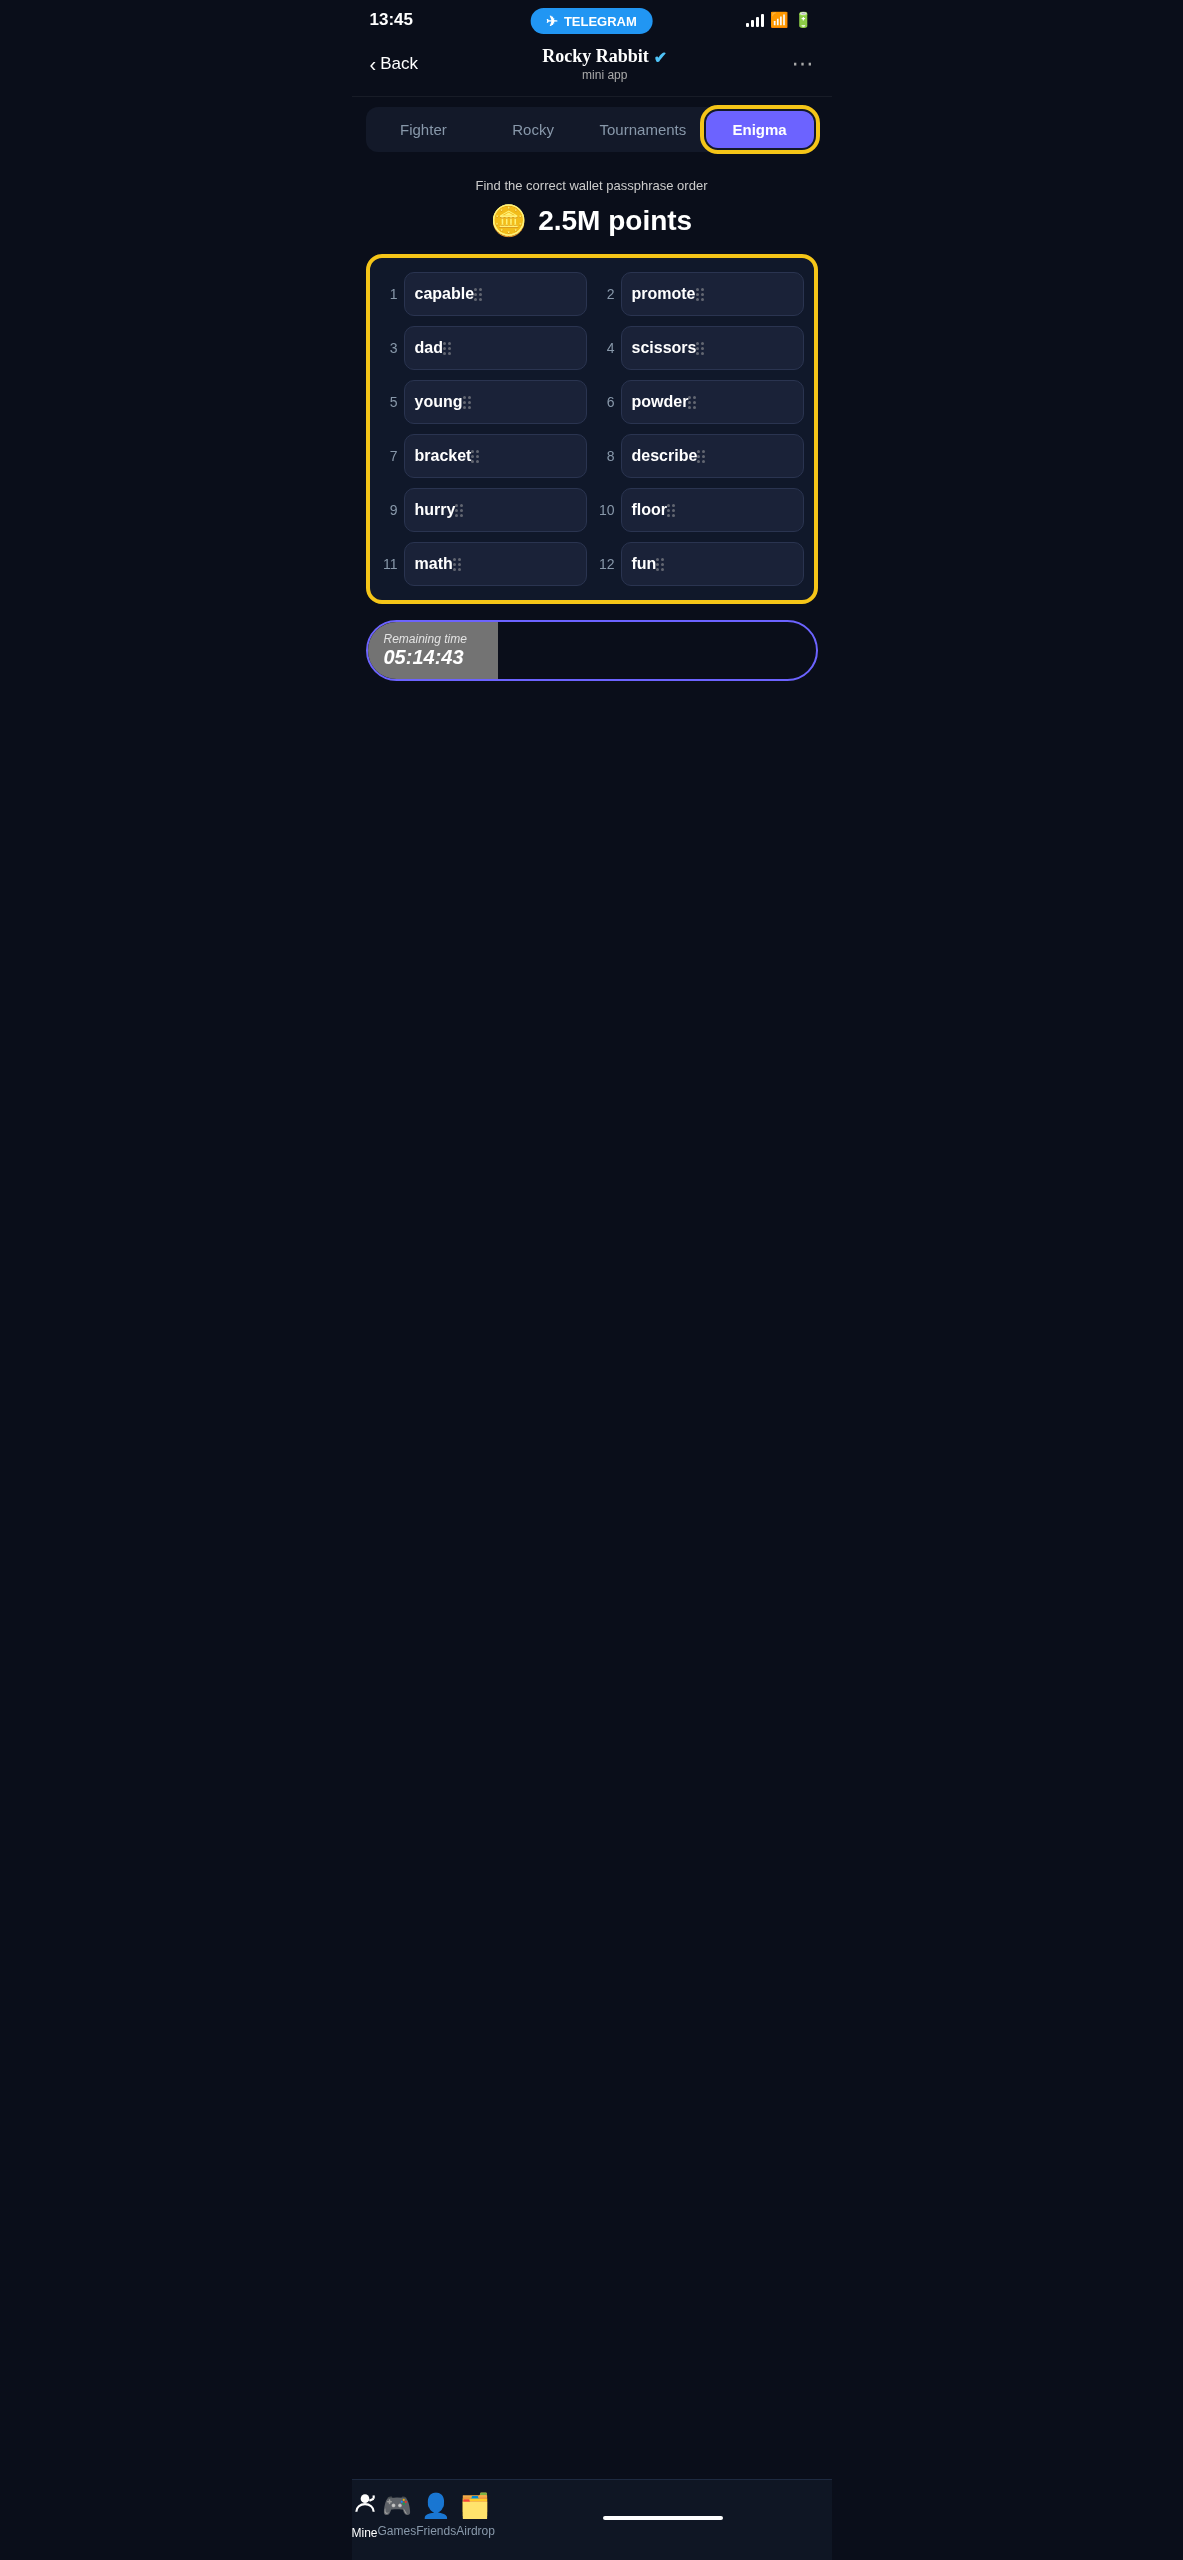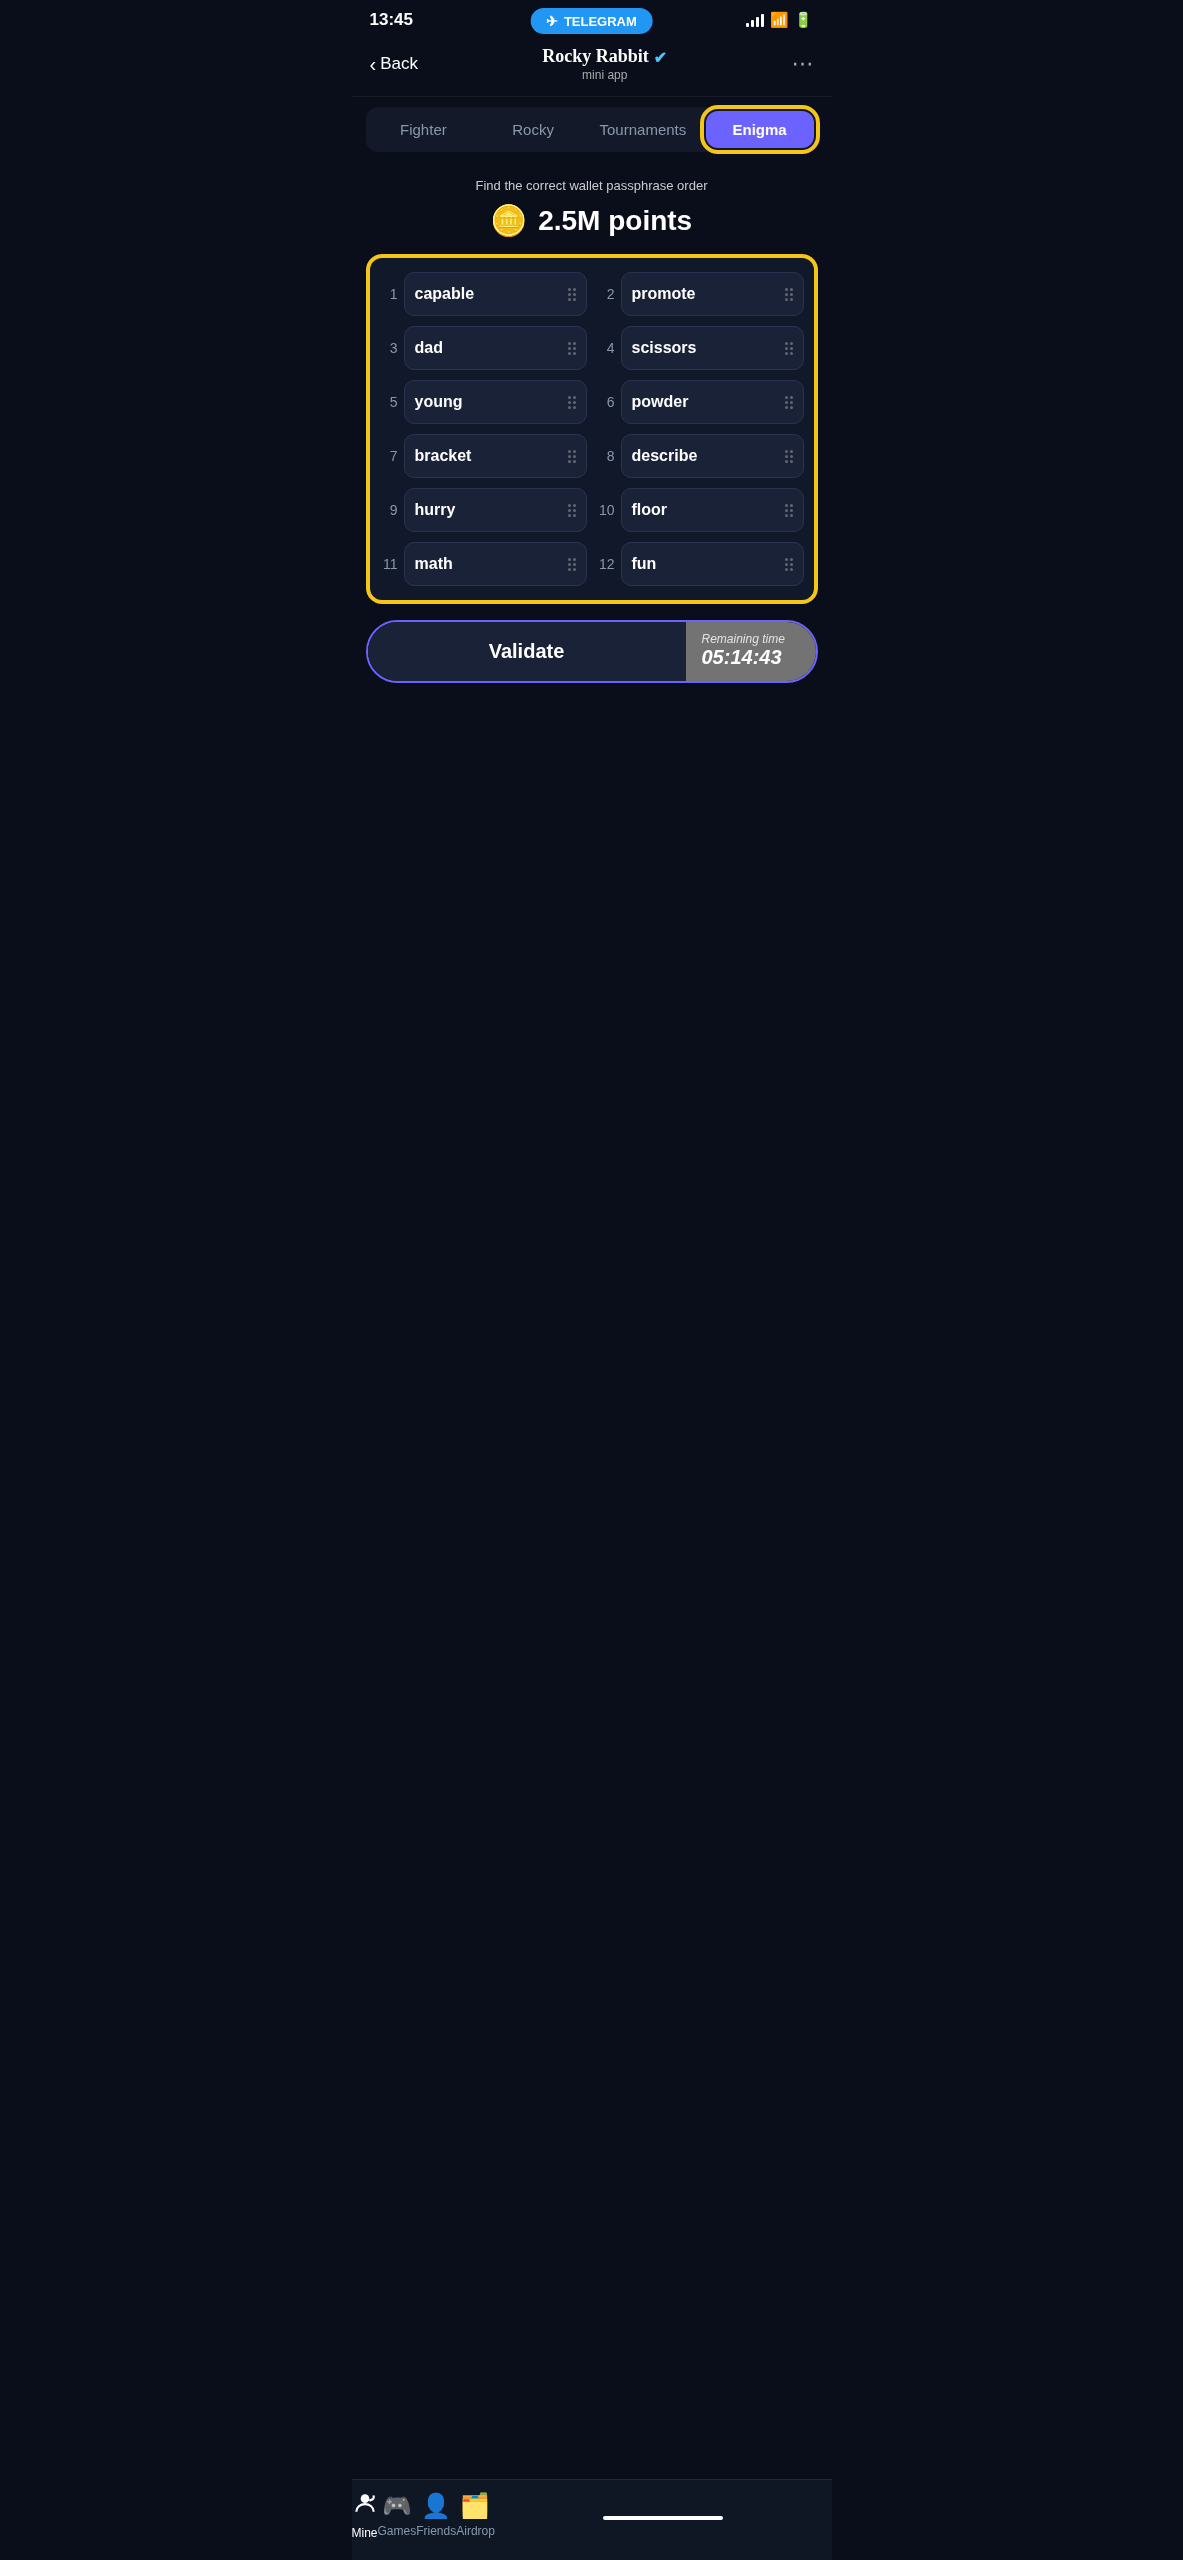--- a/index.html
+++ b/index.html
@@ -161,21 +161,21 @@
       text-align: right;
     }
     .word-box {
       flex: 1;
       background: #1a2238;
       border: 1px solid #2a3450;
       border-radius: 10px;
       padding: 12px 10px;
       display: flex;
       align-items: center;
-      justify-content: space-between;
+      justify-content: flex-start;
       font-size: 16px;
       font-weight: 600;
       color: #fff;
       cursor: grab;
     }
     .drag-handle {
       display: grid;
       grid-template-columns: 1fr 1fr;
       gap: 2px;
       opacity: 0.5;
@@ -492,21 +492,20 @@
               <div class="drag-dot"></div>
             <div class="drag-dot"></div>
               <div class="drag-dot"></div>
           </div>
         </div>
       </div>
       </div>
   </div>
 
   <div class="validate-bar">
-    <button class="validate-btn">Validate</button>
     <div class="timer-section">
       <div class="timer-label">Remaining time</div>
       <div class="timer-value">05:14:43</div>
     </div>
   </div>
 </div>
 
 <div style="height:100px"></div>
 
 <div class="bottom-nav">

